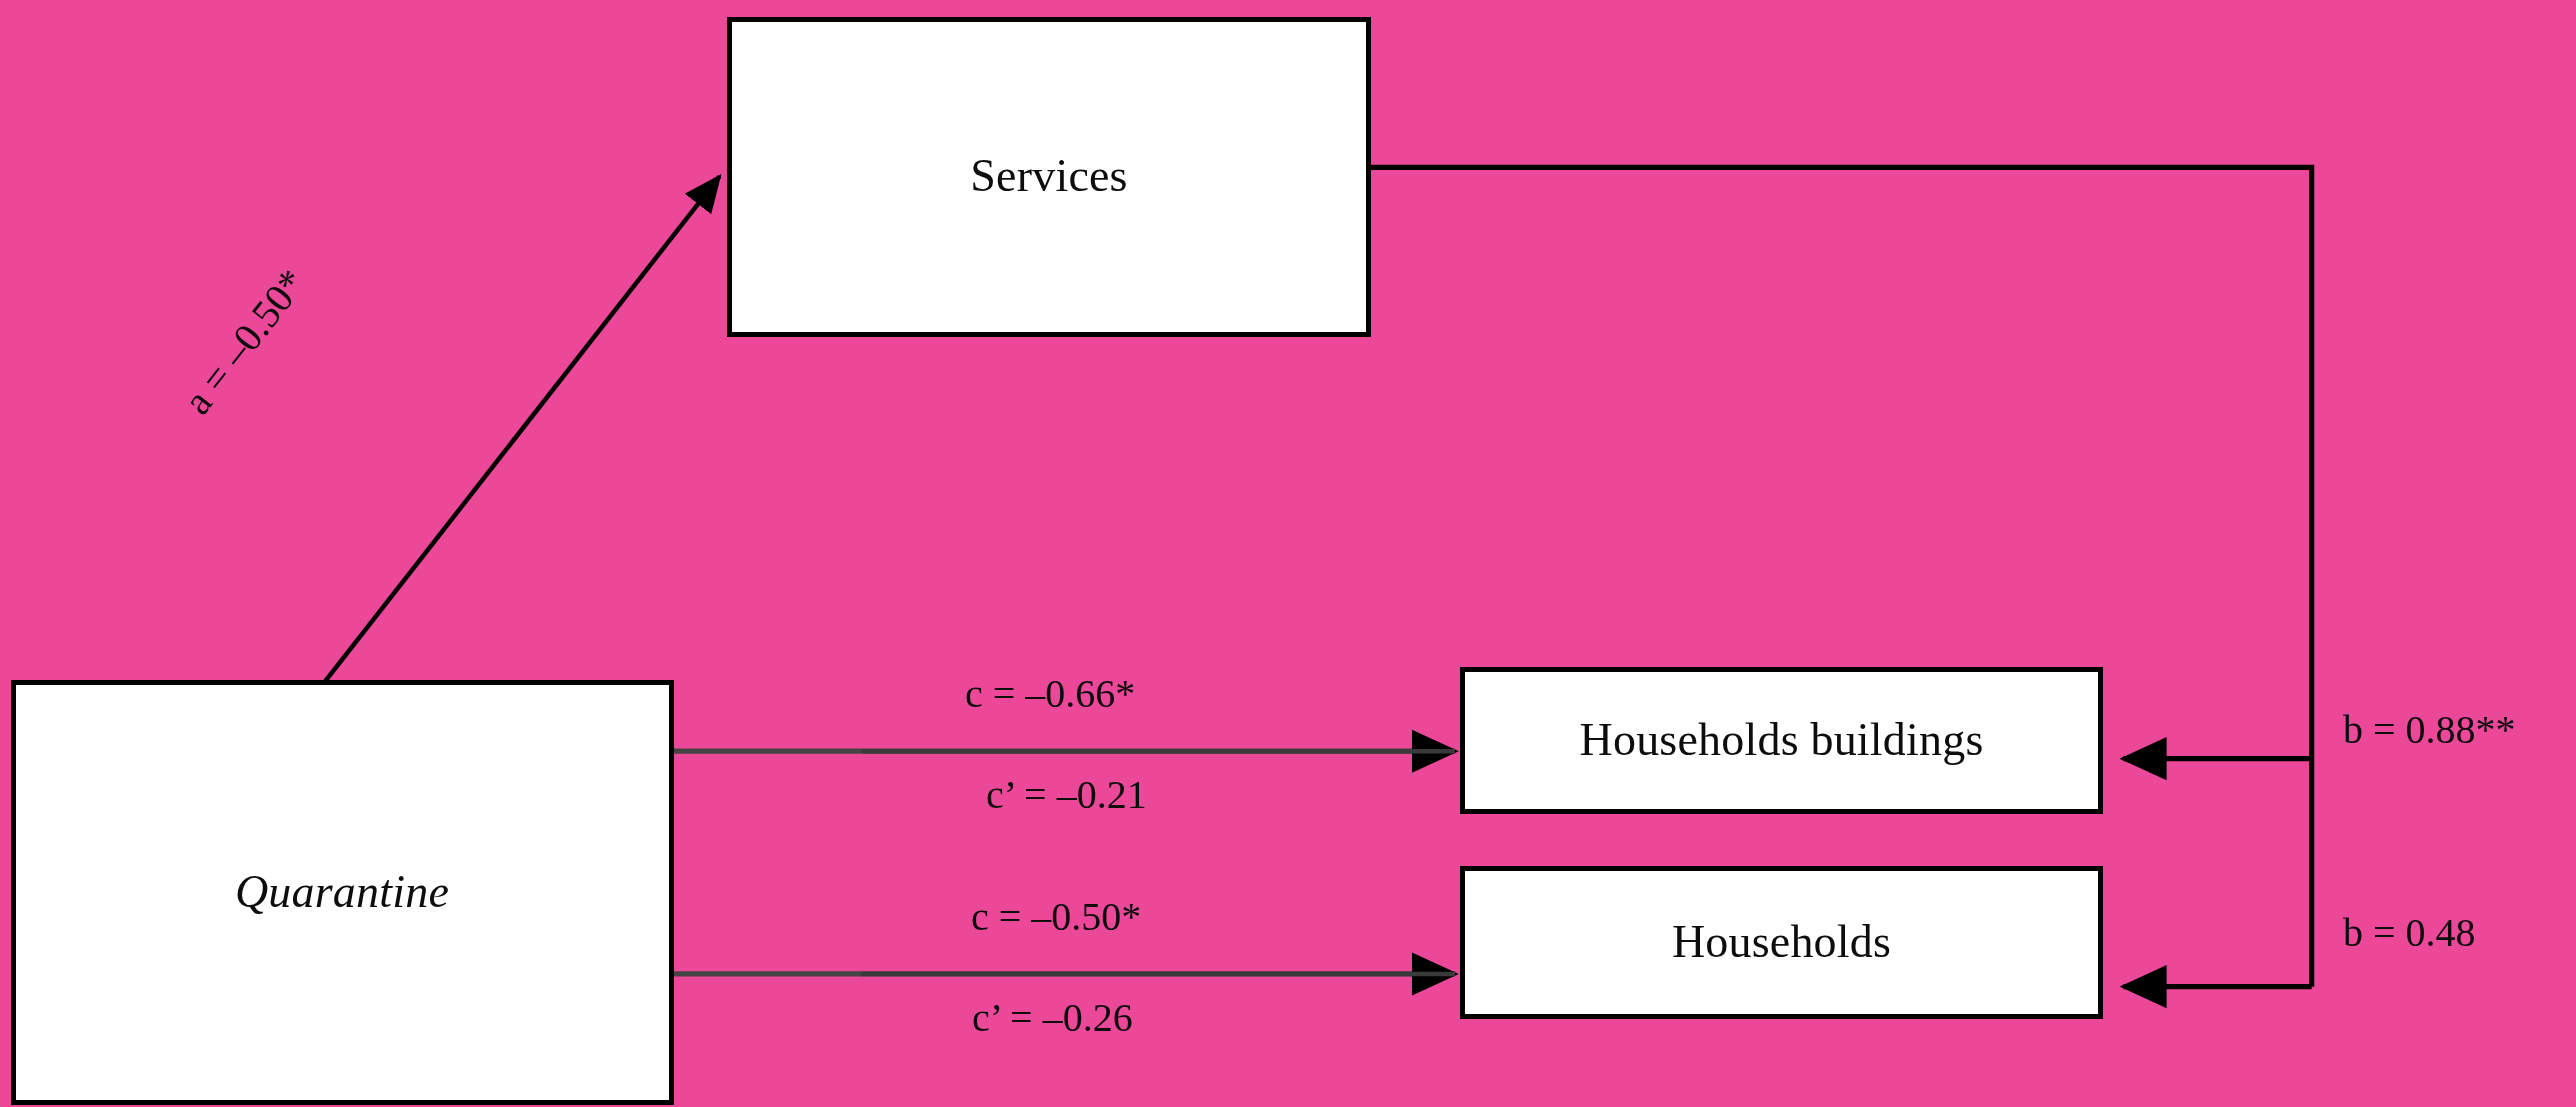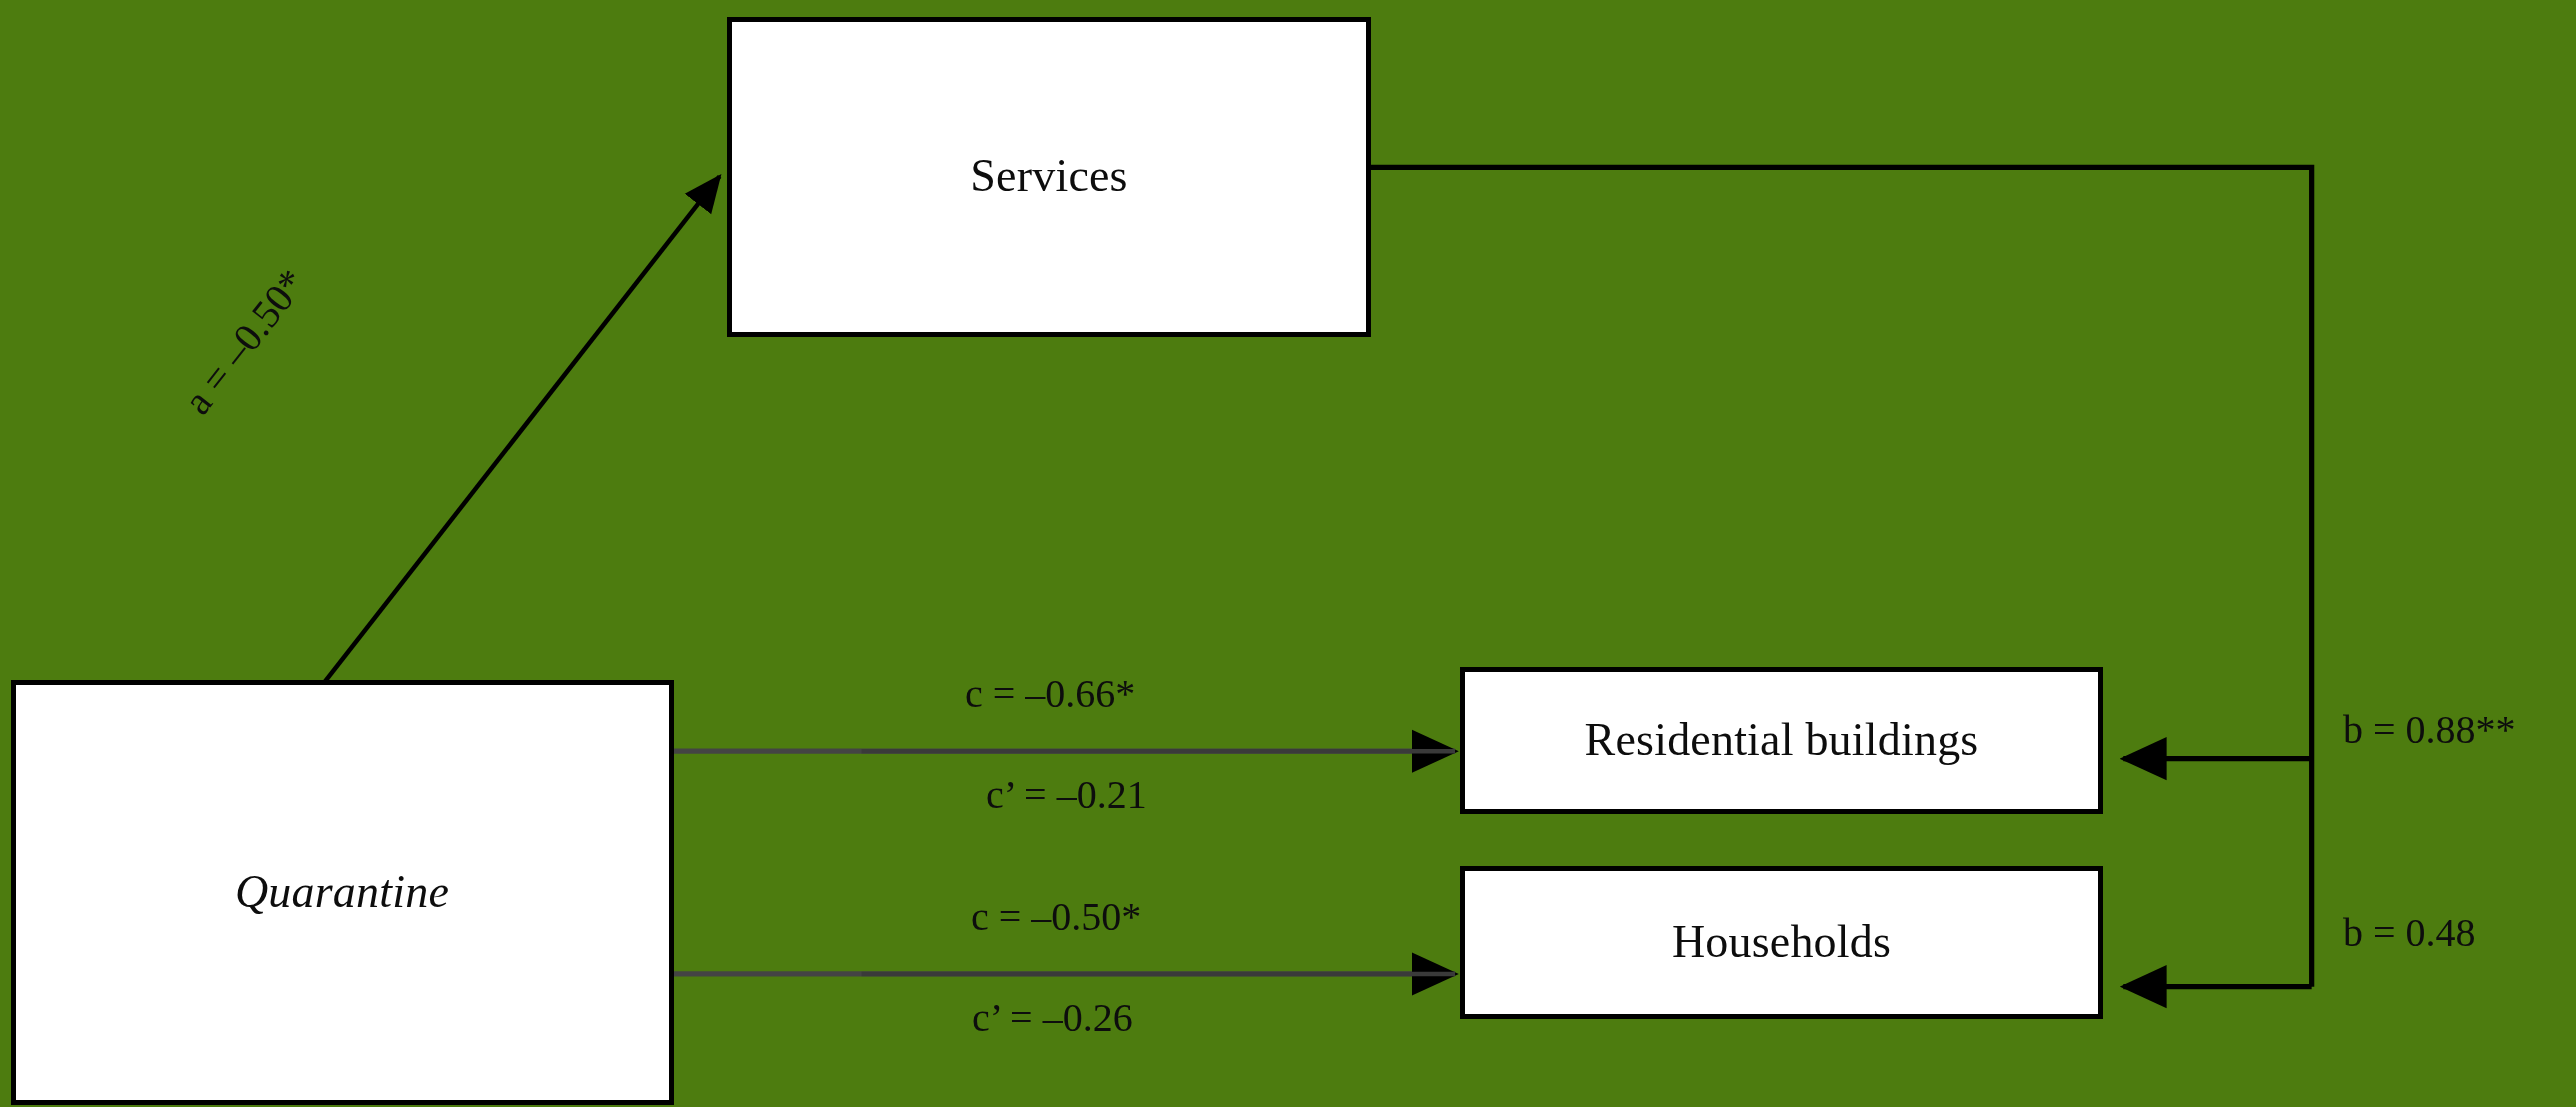--- a/index.html
+++ b/index.html
@@ -9,21 +9,21 @@
     background: #ffffff;
   }
   body {
     font-family: "Liberation Serif", "DejaVu Serif", serif;
     color: #000000;
   }
   #diagram-root {
     position: relative;
     width: 2576px;
     height: 1107px;
-    background: #4d7c0f;
+    background: #ec4899;
     overflow: hidden;
   }
   #edge-layer {
     position: absolute;
     left: 0;
     top: 0;
     width: 2576px;
     height: 1107px;
   }
   .node-box {
@@ -105,21 +105,21 @@
 
   <div class="node-box" id="node-services">
     <span class="node-label">Services</span>
   </div>
 
   <div class="node-box" id="node-quarantine">
     <span class="node-label">Quarantine</span>
   </div>
 
   <div class="node-box" id="node-residential">
-    <span class="node-label">Residential buildings</span>
+    <span class="node-label">Households buildings</span>
   </div>
 
   <div class="node-box" id="node-households">
     <span class="node-label">Households</span>
   </div>
 
   <span class="edge-label" id="label-a">a = –0.50*</span>
 
   <span class="edge-label" id="label-c1">c = –0.66*</span>
 

